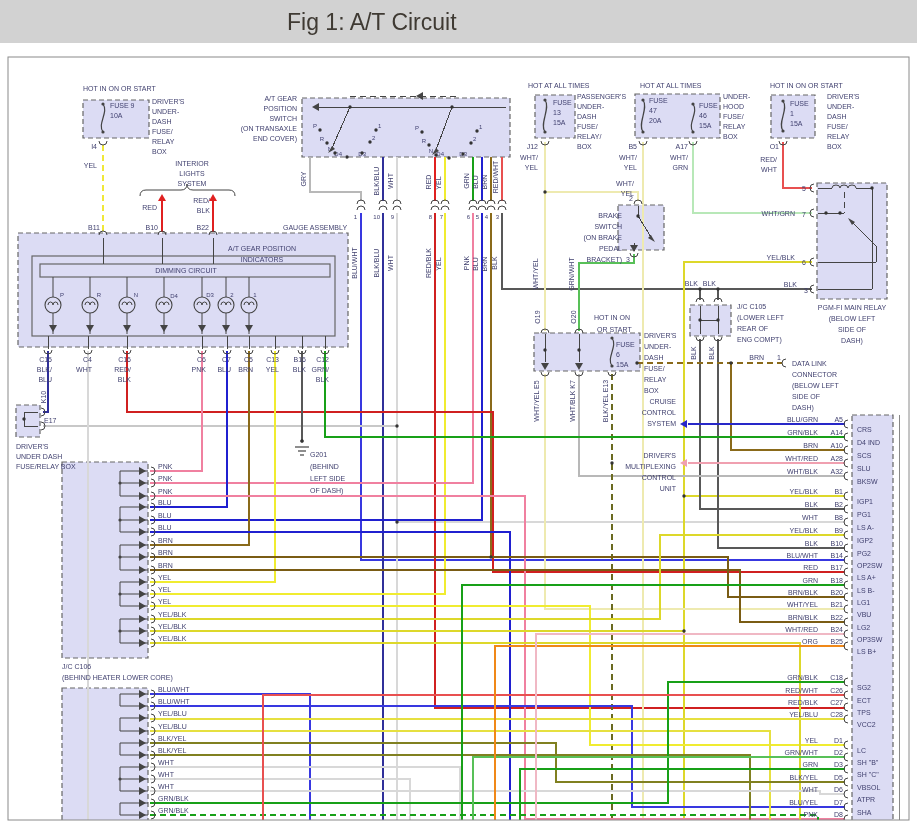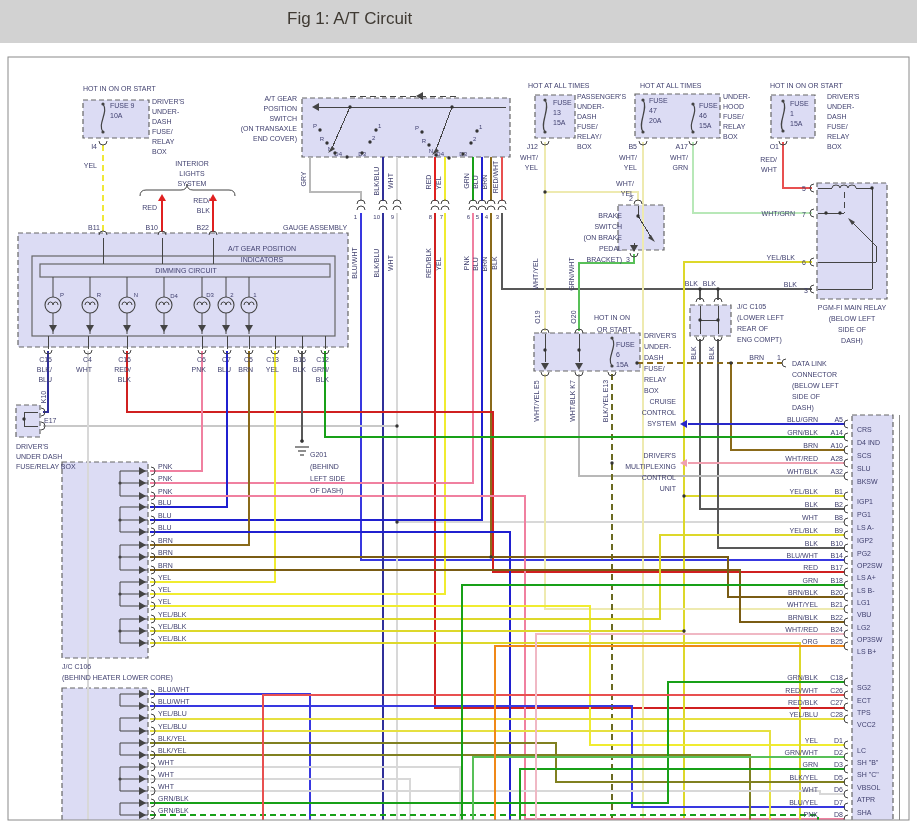--- a/index.html
+++ b/index.html
@@ -1,19 +1,19 @@
 <!DOCTYPE html>
 <html><head>
 <meta charset="utf-8">
 <style>
   html,body{margin:0;padding:0;background:#fff;}
   #stage{position:relative;width:917px;height:837px;overflow:hidden;background:#fff;
          font-family:"Liberation Sans",sans-serif;}
   #hdr{position:absolute;left:0;top:0;width:917px;height:43px;background:#d2d2d2;}
-  #hdr span{position:absolute;left:287px;top:9px;font-size:17px;color:#3f3a33;}
+  #hdr span{position:absolute;left:287px;top:9px;font-size:23px;color:#3f3a33;}
   #diag{position:absolute;left:0;top:0;}
   text{font-family:"Liberation Sans",sans-serif;fill:#3f3f6e;}
 </style>
 </head>
 <body>
 
 <div id="stage">
   <div id="hdr">
     <span>Fig 1: A/T Circuit</span>
   </div>

